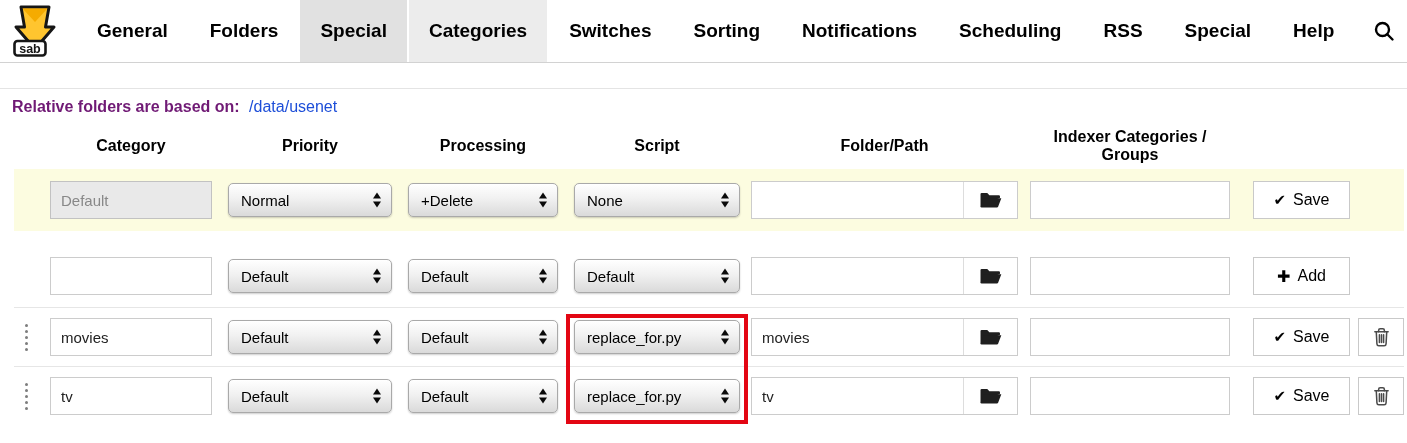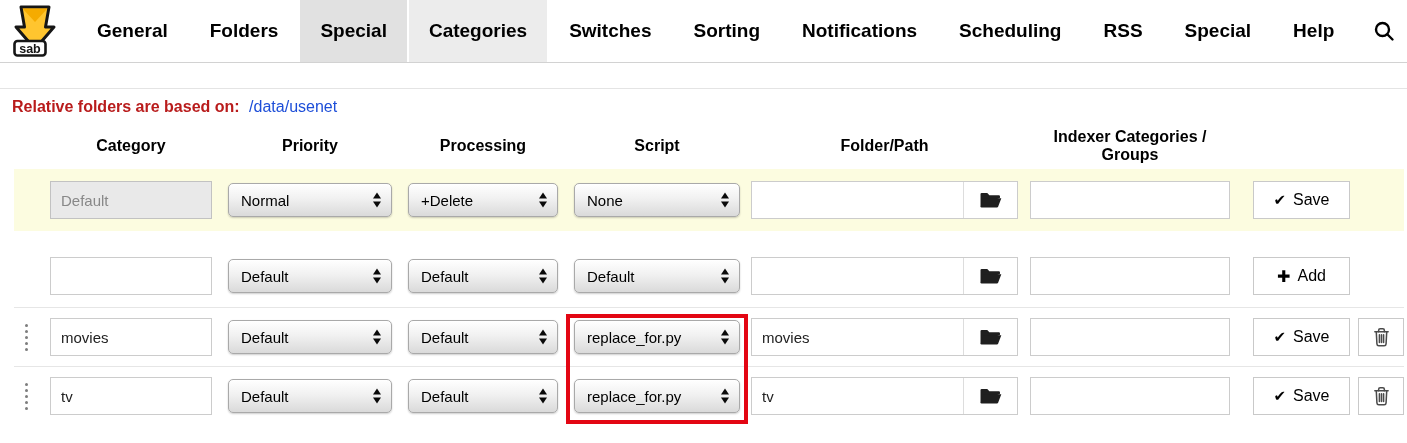--- a/index.html
+++ b/index.html
@@ -11,21 +11,21 @@
   .logo-wrap { align-self:center; margin:0 18px 0 12px; line-height:0; }
   .tab { display:flex; align-items:center; padding:0 20px; margin:0 1px;
          font-weight:bold; font-size:19px; cursor:pointer; white-space:nowrap; }
   .tab.pressed { background:#e1e1e1; }
   .tab.active  { background:#ececec; }
   .search-btn { margin-left:auto; display:flex; align-items:center; padding:0 24px 0 18px; cursor:pointer; }
 
   
   .section-sep { height:1px; background:#e4e4e4; margin-top:25px; }
   .notice { margin:9px 0 0 12px; font-size:16px; }
-  .notice .lbl { color:#b91c1c; font-weight:bold; }
+  .notice .lbl { color:#701a75; font-weight:bold; }
   .notice .path { color:#1d4ed8; margin-left:5px; font-weight:normal; }
 
   
   .cfg { margin:15px 0 0 14px; width:1390px; }
   .hdr-row { display:flex; align-items:center; height:30px; margin-bottom:8px;
              font-weight:bold; font-size:16px; }
   .hdr-row > div { text-align:center; }
 
   .c-drag { width:36px;  flex:none; }
   .c-cat  { width:162px; flex:none; margin-right:16px; }

